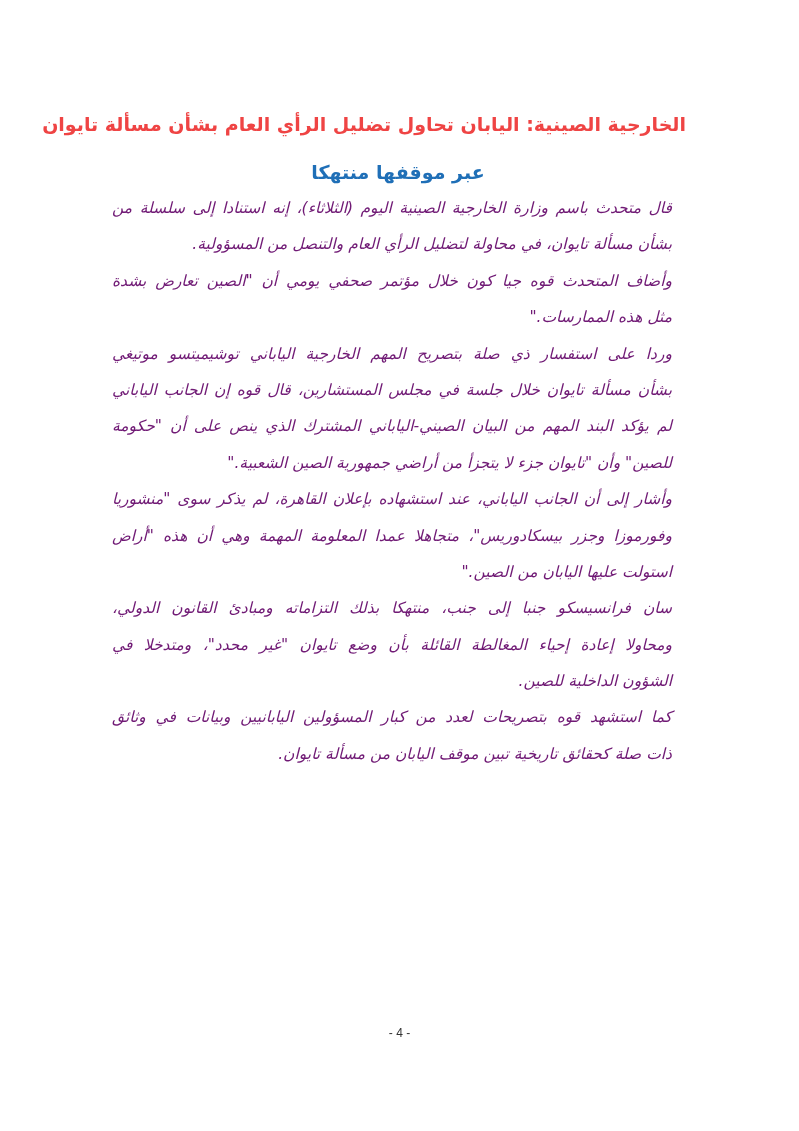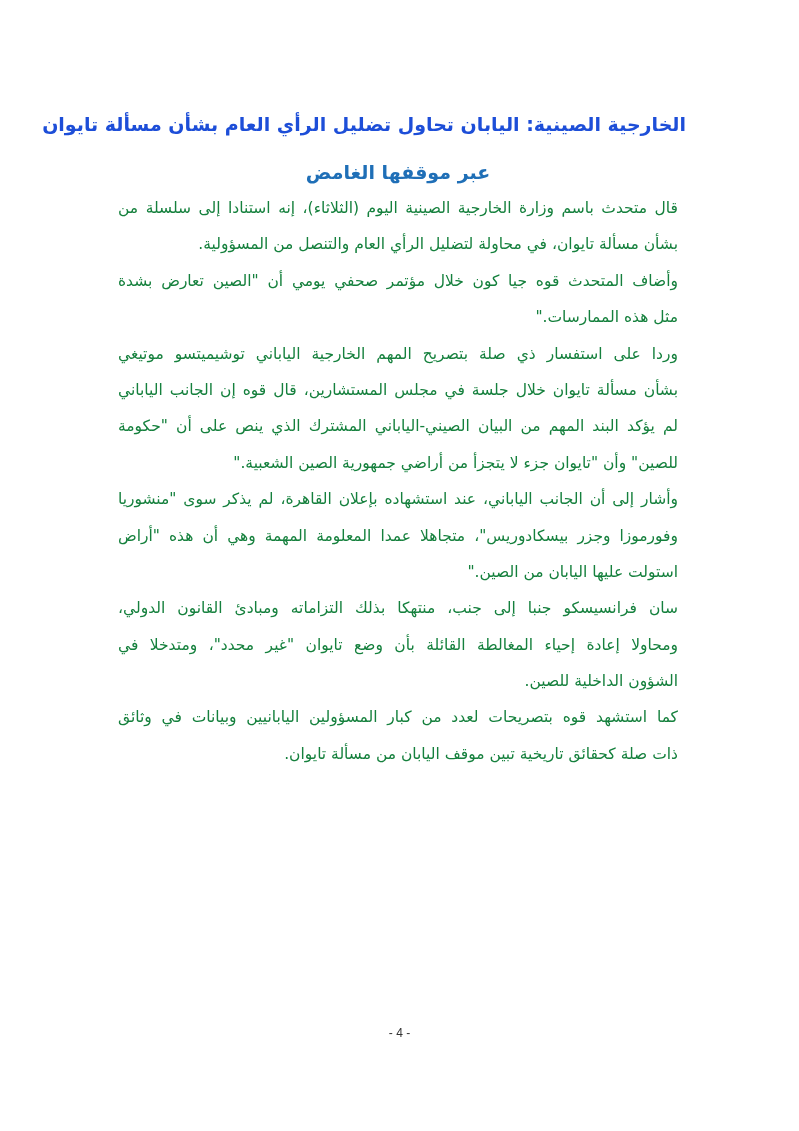--- a/index.html
+++ b/index.html
@@ -33,26 +33,27 @@
       display: block;
       color: #1f6fb7;
       font-weight: bold;
       font-size: 19px;
       line-height: 48px;
       height: 48px;
       white-space: nowrap;
     }
     .body-text {
       position: absolute;
-      left: 118px;
+      left: 112px;
       width: 560px;
       top: 190px;
       direction: rtl;
       text-align: justify;
-      color: #15803d;
+      color: #701a75;
+      font-style: italic;
     }
     .line {
       display: block;
       font-size: 15.5px;
       line-height: 36.4px;
       height: 36.4px;
       white-space: nowrap;
       text-align: right;
     }
     .line.full {
@@ -69,22 +70,22 @@
       color: #333333;
       font-family: "Liberation Sans", sans-serif;
     }
   </style>
 </head>
 <body>
 
 <div class="page">
 
   <div class="title-block">
-    <span class="title-line" style="color: #1d4ed8;">الخارجية الصينية: اليابان تحاول تضليل الرأي العام بشأن مسألة تايوان</span>
-    <span class="title-line" style="color: rgb(31, 111, 183);">عبر موقفها الغامض</span>
+    <span class="title-line" style="color: #ef4444;">الخارجية الصينية: اليابان تحاول تضليل الرأي العام بشأن مسألة تايوان</span>
+    <span class="title-line" style="color: rgb(31, 111, 183);">عبر موقفها منتهكا</span>
   </div>
 
   <div class="body-text">
 
     <div>
       <span class="line full">قال متحدث باسم وزارة الخارجية الصينية اليوم (الثلاثاء)، إنه استنادا إلى سلسلة من</span>
       <span class="line">بشأن مسألة تايوان، في محاولة لتضليل الرأي العام والتنصل من المسؤولية.</span>
     </div>
 
     <div>

